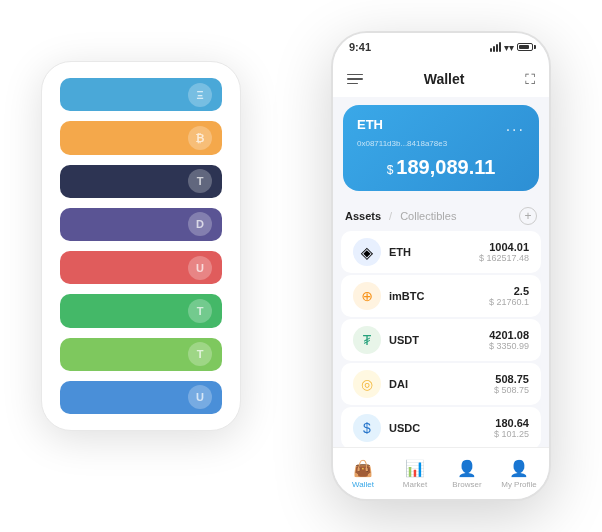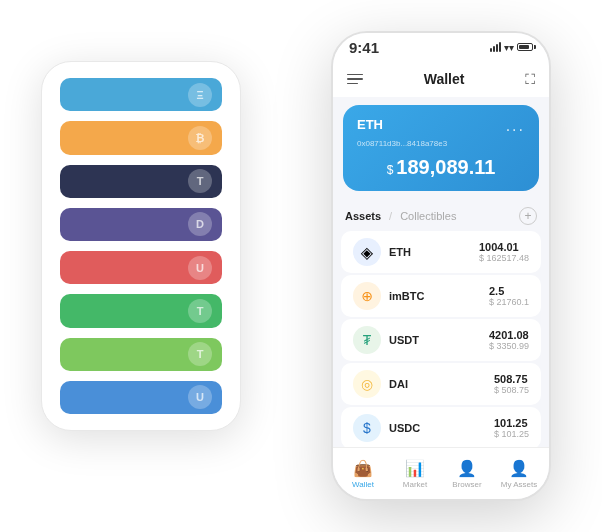--- a/index.html
+++ b/index.html
@@ -99,21 +99,21 @@
       height: 28px;
       display: flex;
       align-items: center;
       justify-content: space-between;
       padding: 0 16px;
       font-size: 10px;
       color: #333;
       flex-shrink: 0;
     }
 
-    .status-time { font-weight: 700; font-size: 15px; }
+    .status-time { font-weight: 700; font-size: 11px; }
     .status-icons { display: flex; gap: 3px; align-items: center; font-size: 9px; }
 
     .phone-header {
       background: #fff;
       height: 36px;
       display: flex;
       align-items: center;
       justify-content: space-between;
       padding: 0 14px;
       flex-shrink: 0;
@@ -201,21 +201,21 @@
       margin-right: 8px;
       display: flex;
       align-items: center;
       justify-content: center;
       font-size: 14px;
       flex-shrink: 0;
     }
 
     .asset-name { font-size: 11px; font-weight: 600; color: #222; flex: 1; }
 
-    .asset-values { }
+    .asset-values { text-align: right; }
     .asset-amount { font-size: 11px; font-weight: 700; color: #222; }
     .asset-usd { font-size: 9px; color: #aaa; }
 
     
     .bottom-nav {
       background: #fff;
       height: 52px;
       display: flex;
       align-items: center;
       justify-content: space-around;
@@ -405,21 +405,21 @@
           <div class="asset-values">
             <div class="asset-amount">508.75</div>
             <div class="asset-usd">$ 508.75</div>
           </div>
         </div>
 
         <div class="asset-item">
           <div class="asset-icon usdc-icon" style="font-size:14px; color:#2775ca;">$</div>
           <span class="asset-name">USDC</span>
           <div class="asset-values">
-            <div class="asset-amount">101.25</div>
+            <div class="asset-amount">180.64</div>
             <div class="asset-usd">$ 101.25</div>
           </div>
         </div>
 
       </div>
     </div>
 
     <div class="bottom-nav">
       <div class="nav-item">
         <span class="nav-icon active">👜</span>
@@ -428,18 +428,18 @@
       <div class="nav-item">
         <span class="nav-icon">📊</span>
         <span class="nav-label">Market</span>
       </div>
       <div class="nav-item">
         <span class="nav-icon">👤</span>
         <span class="nav-label">Browser</span>
       </div>
       <div class="nav-item">
         <span class="nav-icon">👤</span>
-        <span class="nav-label">My Assets</span>
+        <span class="nav-label">My Profile</span>
       </div>
     </div>
 
   </div>
 </div>
 
 </body></html>

